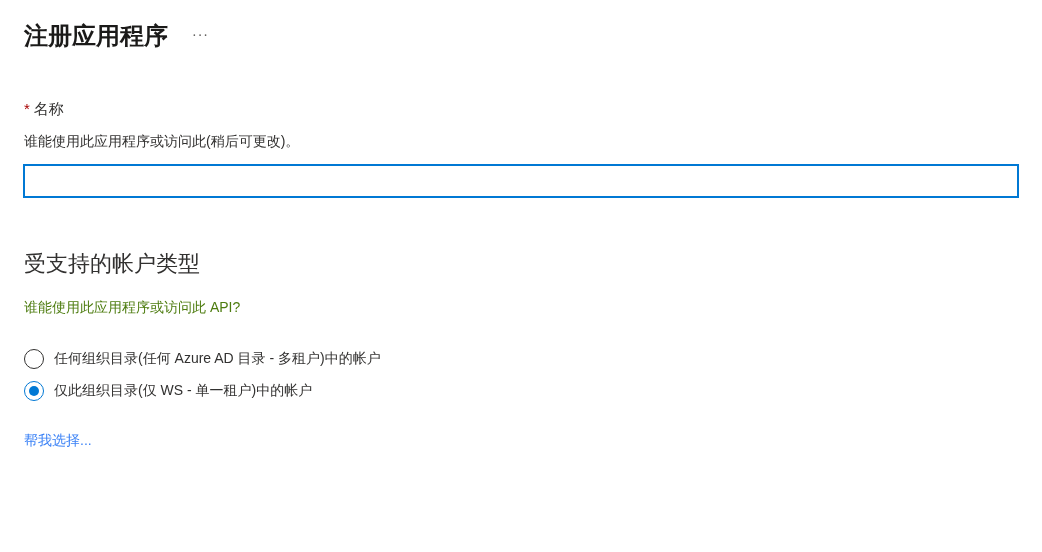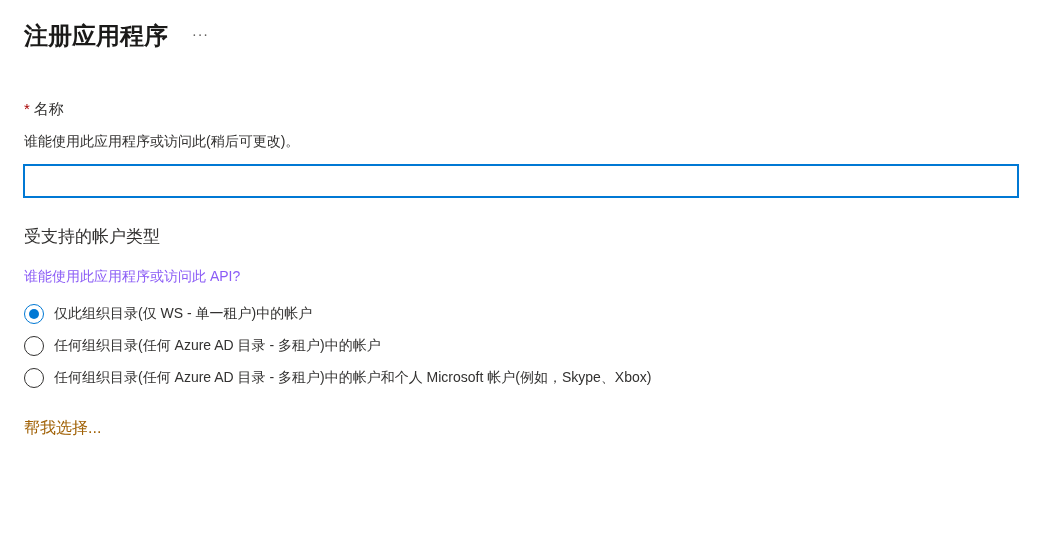--- a/index.html
+++ b/index.html
@@ -49,30 +49,30 @@
     .name-input {
       width: 100%;
       height: 32px;
       border: 1px solid #0078d4;
       outline: 1px solid #0078d4;
       padding: 4px 8px;
       font-size: 14px;
       font-family: inherit;
     }
     .section-header {
-      font-size: 17px;
+      font-size: 22px;
       color: #323130;
-      margin-top: 28px;
+      margin-top: 52px;
       margin-bottom: 20px;
       font-weight: 400;
     }
     .section-help {
       font-size: 14px;
-      color: #8b5cf6;
-      margin-bottom: 18px;
+      color: #4d7c0f;
+      margin-bottom: 32px;
     }
     .radio-list {
       margin-bottom: 30px;
     }
     .radio-item {
       display: flex;
       align-items: center;
       margin-bottom: 12px;
       cursor: pointer;
     }
@@ -98,22 +98,22 @@
       display: none;
     }
     .radio-circle.checked .radio-dot {
       display: block;
     }
     .radio-label {
       font-size: 14px;
       color: #323130;
     }
     .help-link {
-      font-size: 16px;
-      color: #a16207;
+      font-size: 14px;
+      color: #3b82f6;
       text-decoration: none;
       cursor: pointer;
     }
   </style>
 </head>
 <body>
 
 
 
 <div class="title-row">
@@ -125,31 +125,27 @@
   <span class="required-star">*</span><span class="field-label">名称</span>
 </div>
 <div class="field-help">谁能使用此应用程序或访问此(稍后可更改)。</div>
 <input type="text" class="name-input" autofocus="" value="" style="">
 
 <div class="section-header">受支持的帐户类型</div>
 <div class="section-help">谁能使用此应用程序或访问此 API?</div>
 
 <div class="radio-list">
   <div class="radio-item">
+    <span class="radio-circle"></span>
+    <span class="radio-label">任何组织目录(任何 Azure AD 目录 - 多租户)中的帐户</span>
+  </div>
+  <div class="radio-item">
     <span class="radio-circle checked">
         <span class="radio-dot"></span>
       </span>
     <span class="radio-label">仅此组织目录(仅 WS - 单一租户)中的帐户</span>
-  </div>
-  <div class="radio-item">
-    <span class="radio-circle"></span>
-    <span class="radio-label">任何组织目录(任何 Azure AD 目录 - 多租户)中的帐户</span>
-  </div>
-  <div class="radio-item">
-    <span class="radio-circle"></span>
-    <span class="radio-label">任何组织目录(任何 Azure AD 目录 - 多租户)中的帐户和个人 Microsoft 帐户(例如，Skype、Xbox)</span>
   </div>
 </div>
 
 <a class="help-link">帮我选择...</a>
 
 
 
 
 </body></html>

